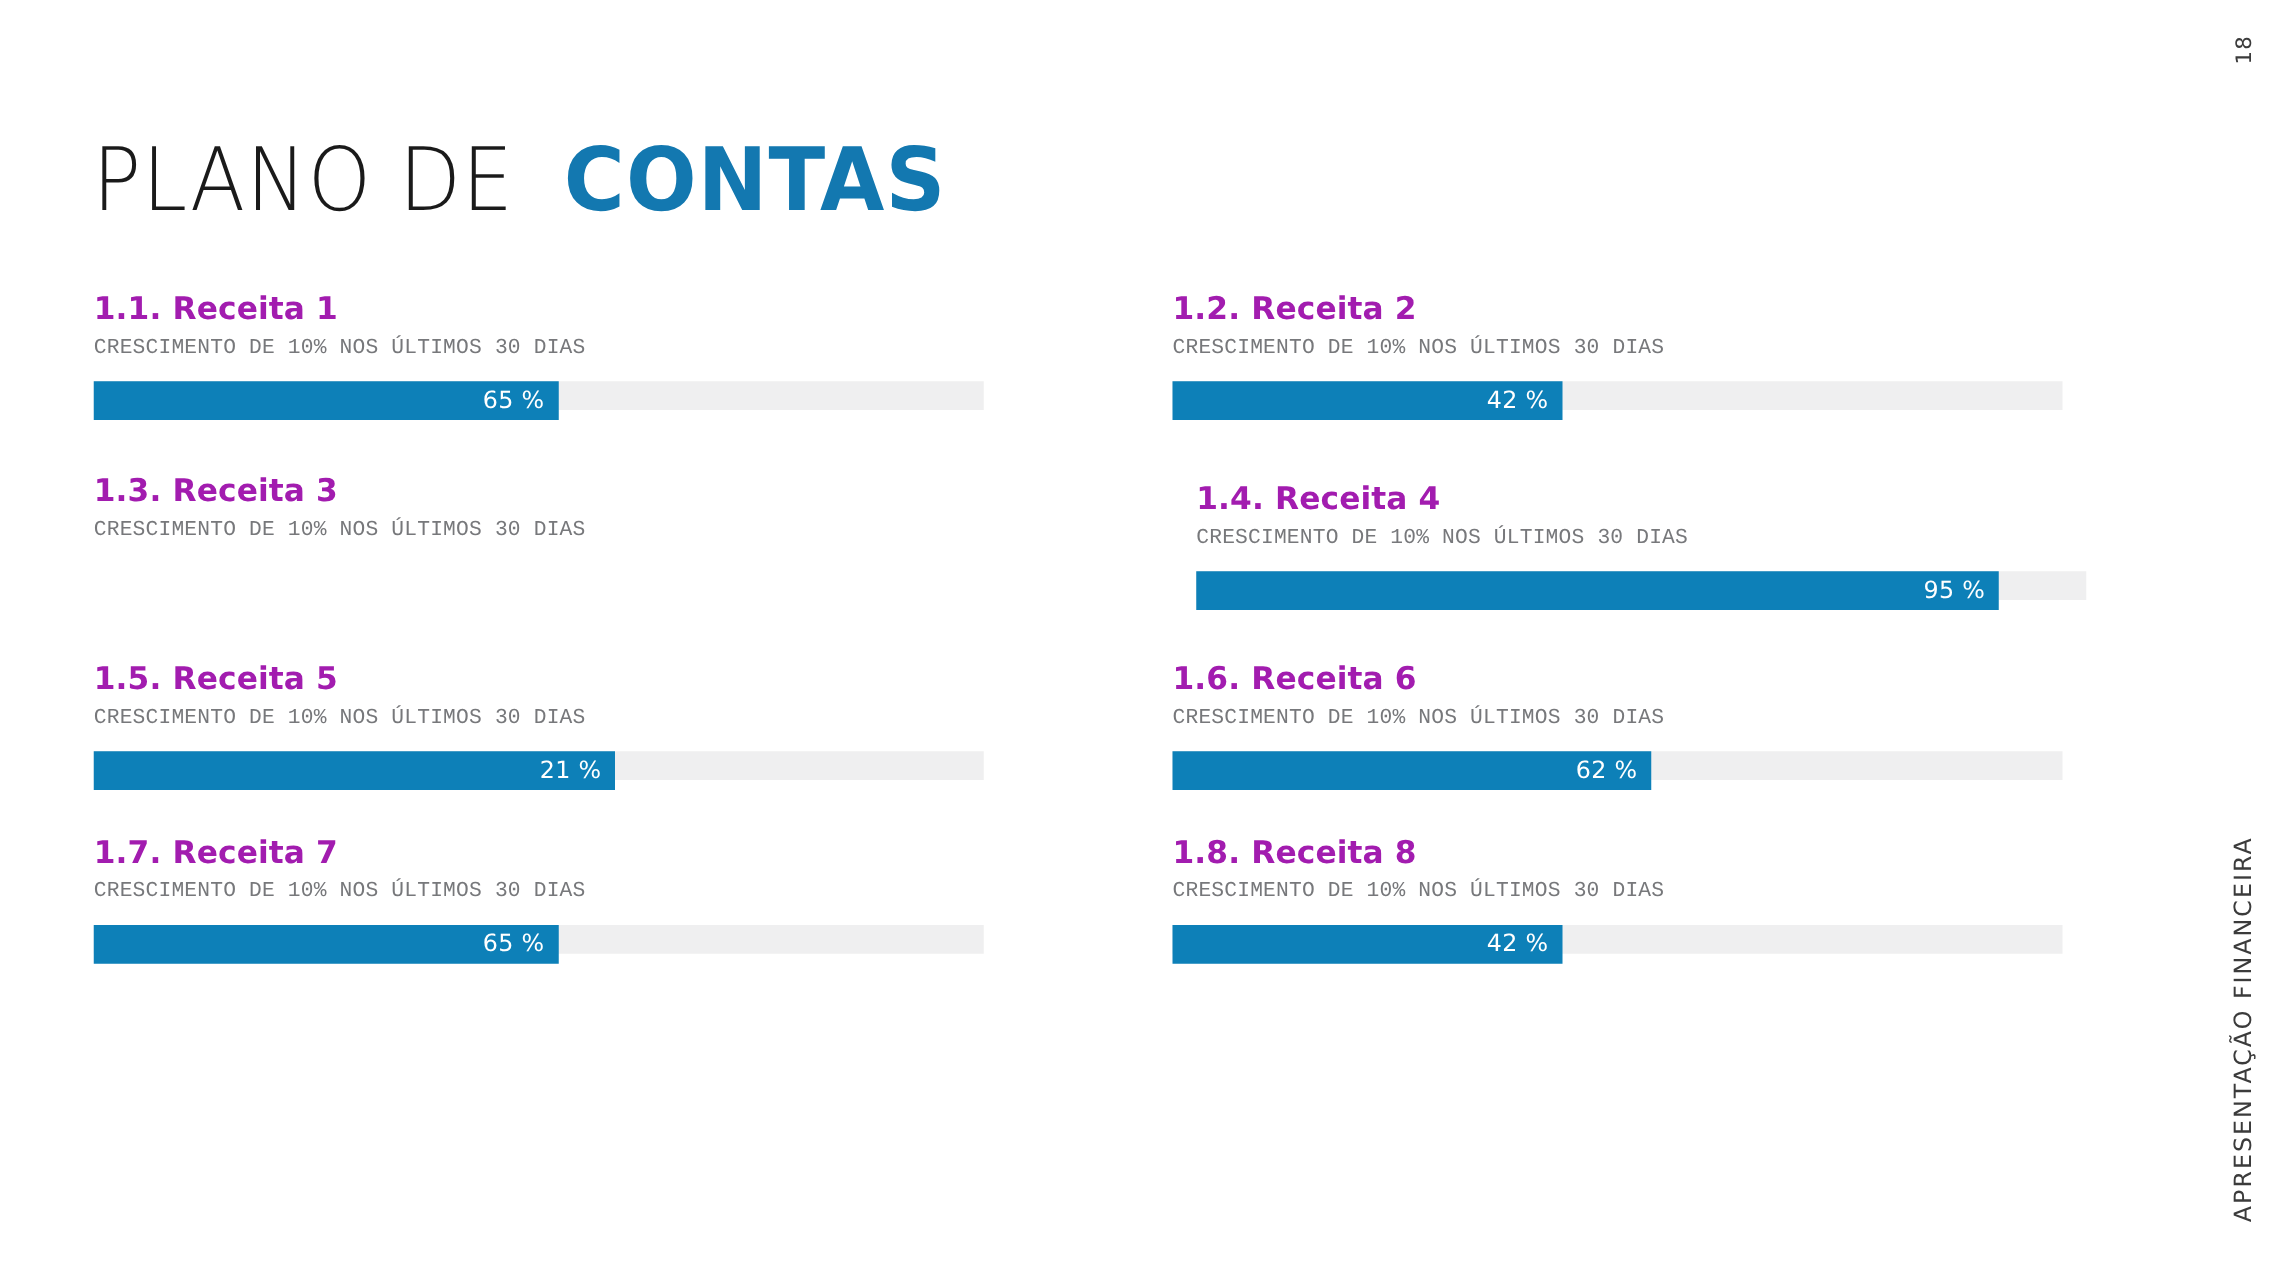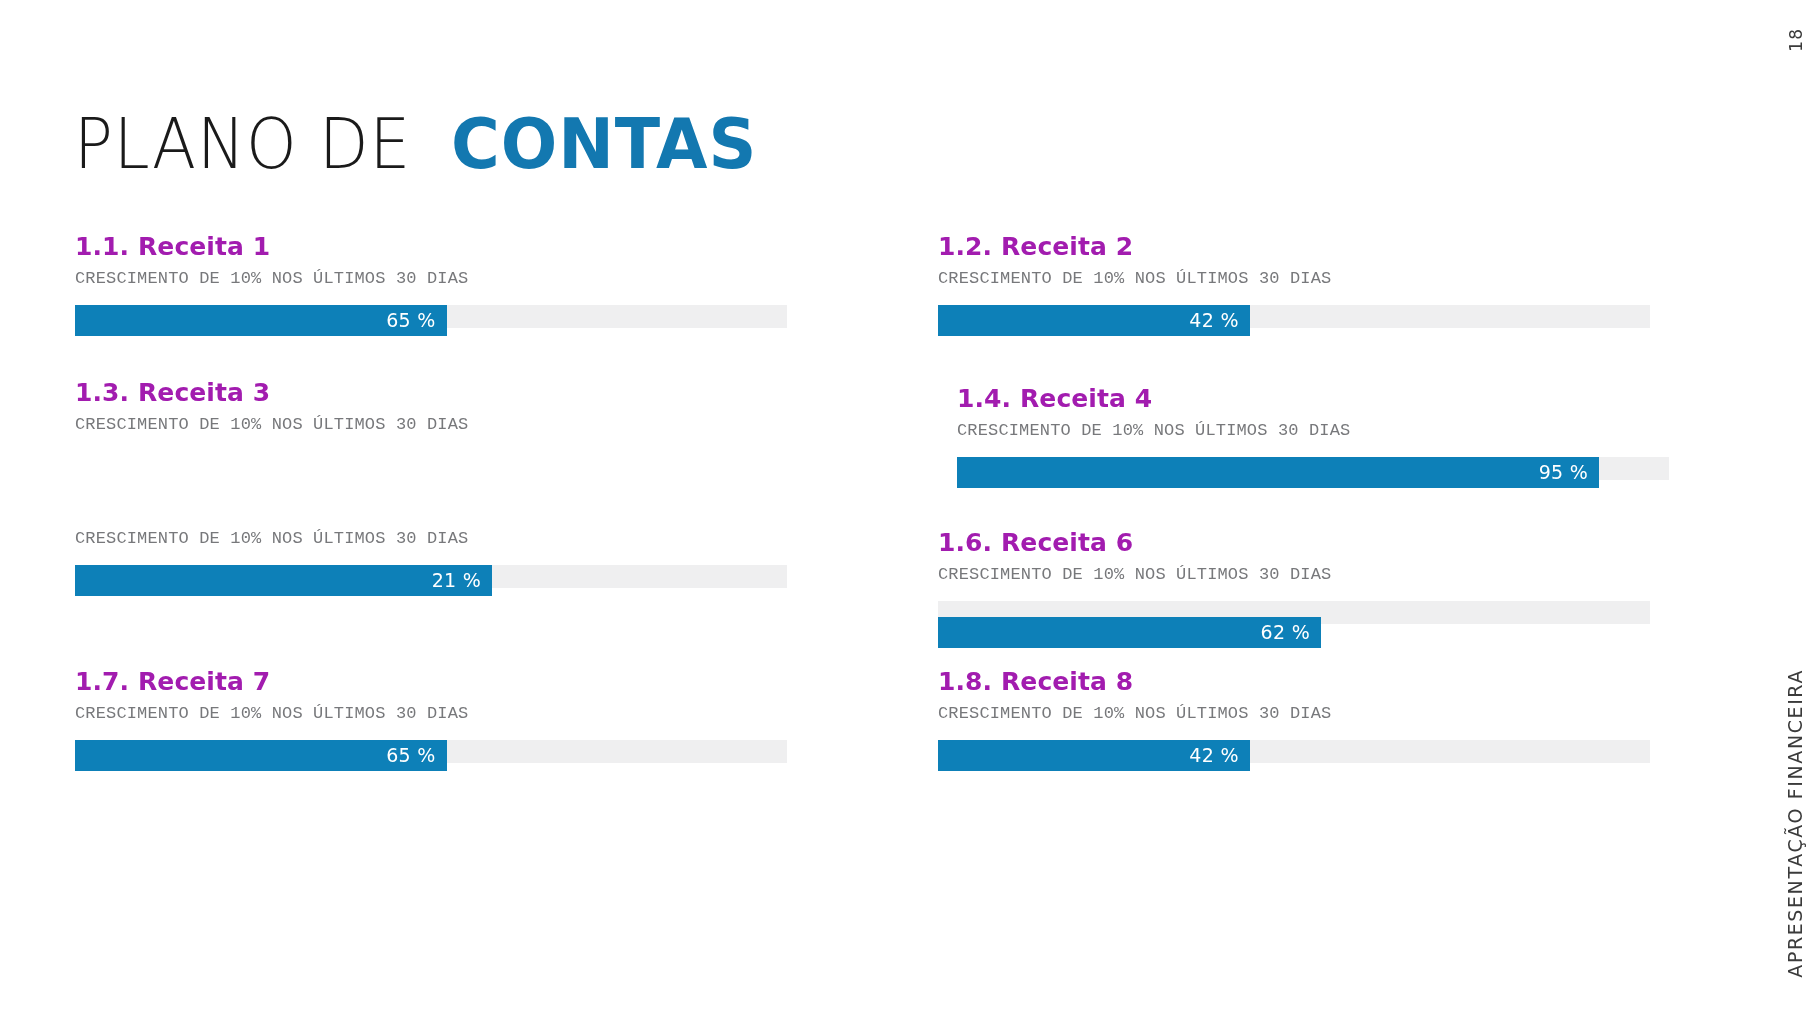--- a/index.html
+++ b/index.html
@@ -166,30 +166,31 @@
         <div class="metric-sub">CRESCIMENTO DE 10% NOS ÚLTIMOS 30 DIAS</div>
       </div>
       <div class="metric" style="left: 863px; top: 152px; margin-left: 19px;">
         <div class="metric-title">1.4. Receita 4</div>
         <div class="metric-sub">CRESCIMENTO DE 10% NOS ÚLTIMOS 30 DIAS</div>
         <div class="bar-track" style="background: rgb(239, 239, 240);">
           <div class="bar-fill" style="width: 90.2%; background: rgb(13, 128, 184);"><span class="bar-value">95 %</span></div>
         </div>
       </div>
       <div class="metric" style="left: 0px; top: 296px;">
+        <div class="metric-title">1.5. Receita 5</div>
         <div class="metric-sub">CRESCIMENTO DE 10% NOS ÚLTIMOS 30 DIAS</div>
         <div class="bar-track" style="background: rgb(239, 239, 240);">
           <div class="bar-fill" style="width: 58.6%; background: rgb(13, 128, 184);"><span class="bar-value">21 %</span></div>
         </div>
       </div>
       <div class="metric" style="left: 863px; top: 296px;">
         <div class="metric-title">1.6. Receita 6</div>
         <div class="metric-sub">CRESCIMENTO DE 10% NOS ÚLTIMOS 30 DIAS</div>
         <div class="bar-track" style="background: rgb(239, 239, 240);">
-          <div class="bar-fill" style="width: 53.8%; background: rgb(13, 128, 184); margin-top: 16px;"><span class="bar-value">62 %</span></div>
+          <div class="bar-fill" style="width: 53.8%; background: rgb(13, 128, 184);"><span class="bar-value">62 %</span></div>
         </div>
       </div>
       <div class="metric" style="left: 0px; top: 435px;">
         <div class="metric-title">1.7. Receita 7</div>
         <div class="metric-sub">CRESCIMENTO DE 10% NOS ÚLTIMOS 30 DIAS</div>
         <div class="bar-track" style="background: rgb(239, 239, 240);">
           <div class="bar-fill" style="width: 52.2%; background: rgb(13, 128, 184);"><span class="bar-value">65 %</span></div>
         </div>
       </div>
       <div class="metric" style="left: 863px; top: 435px;">

